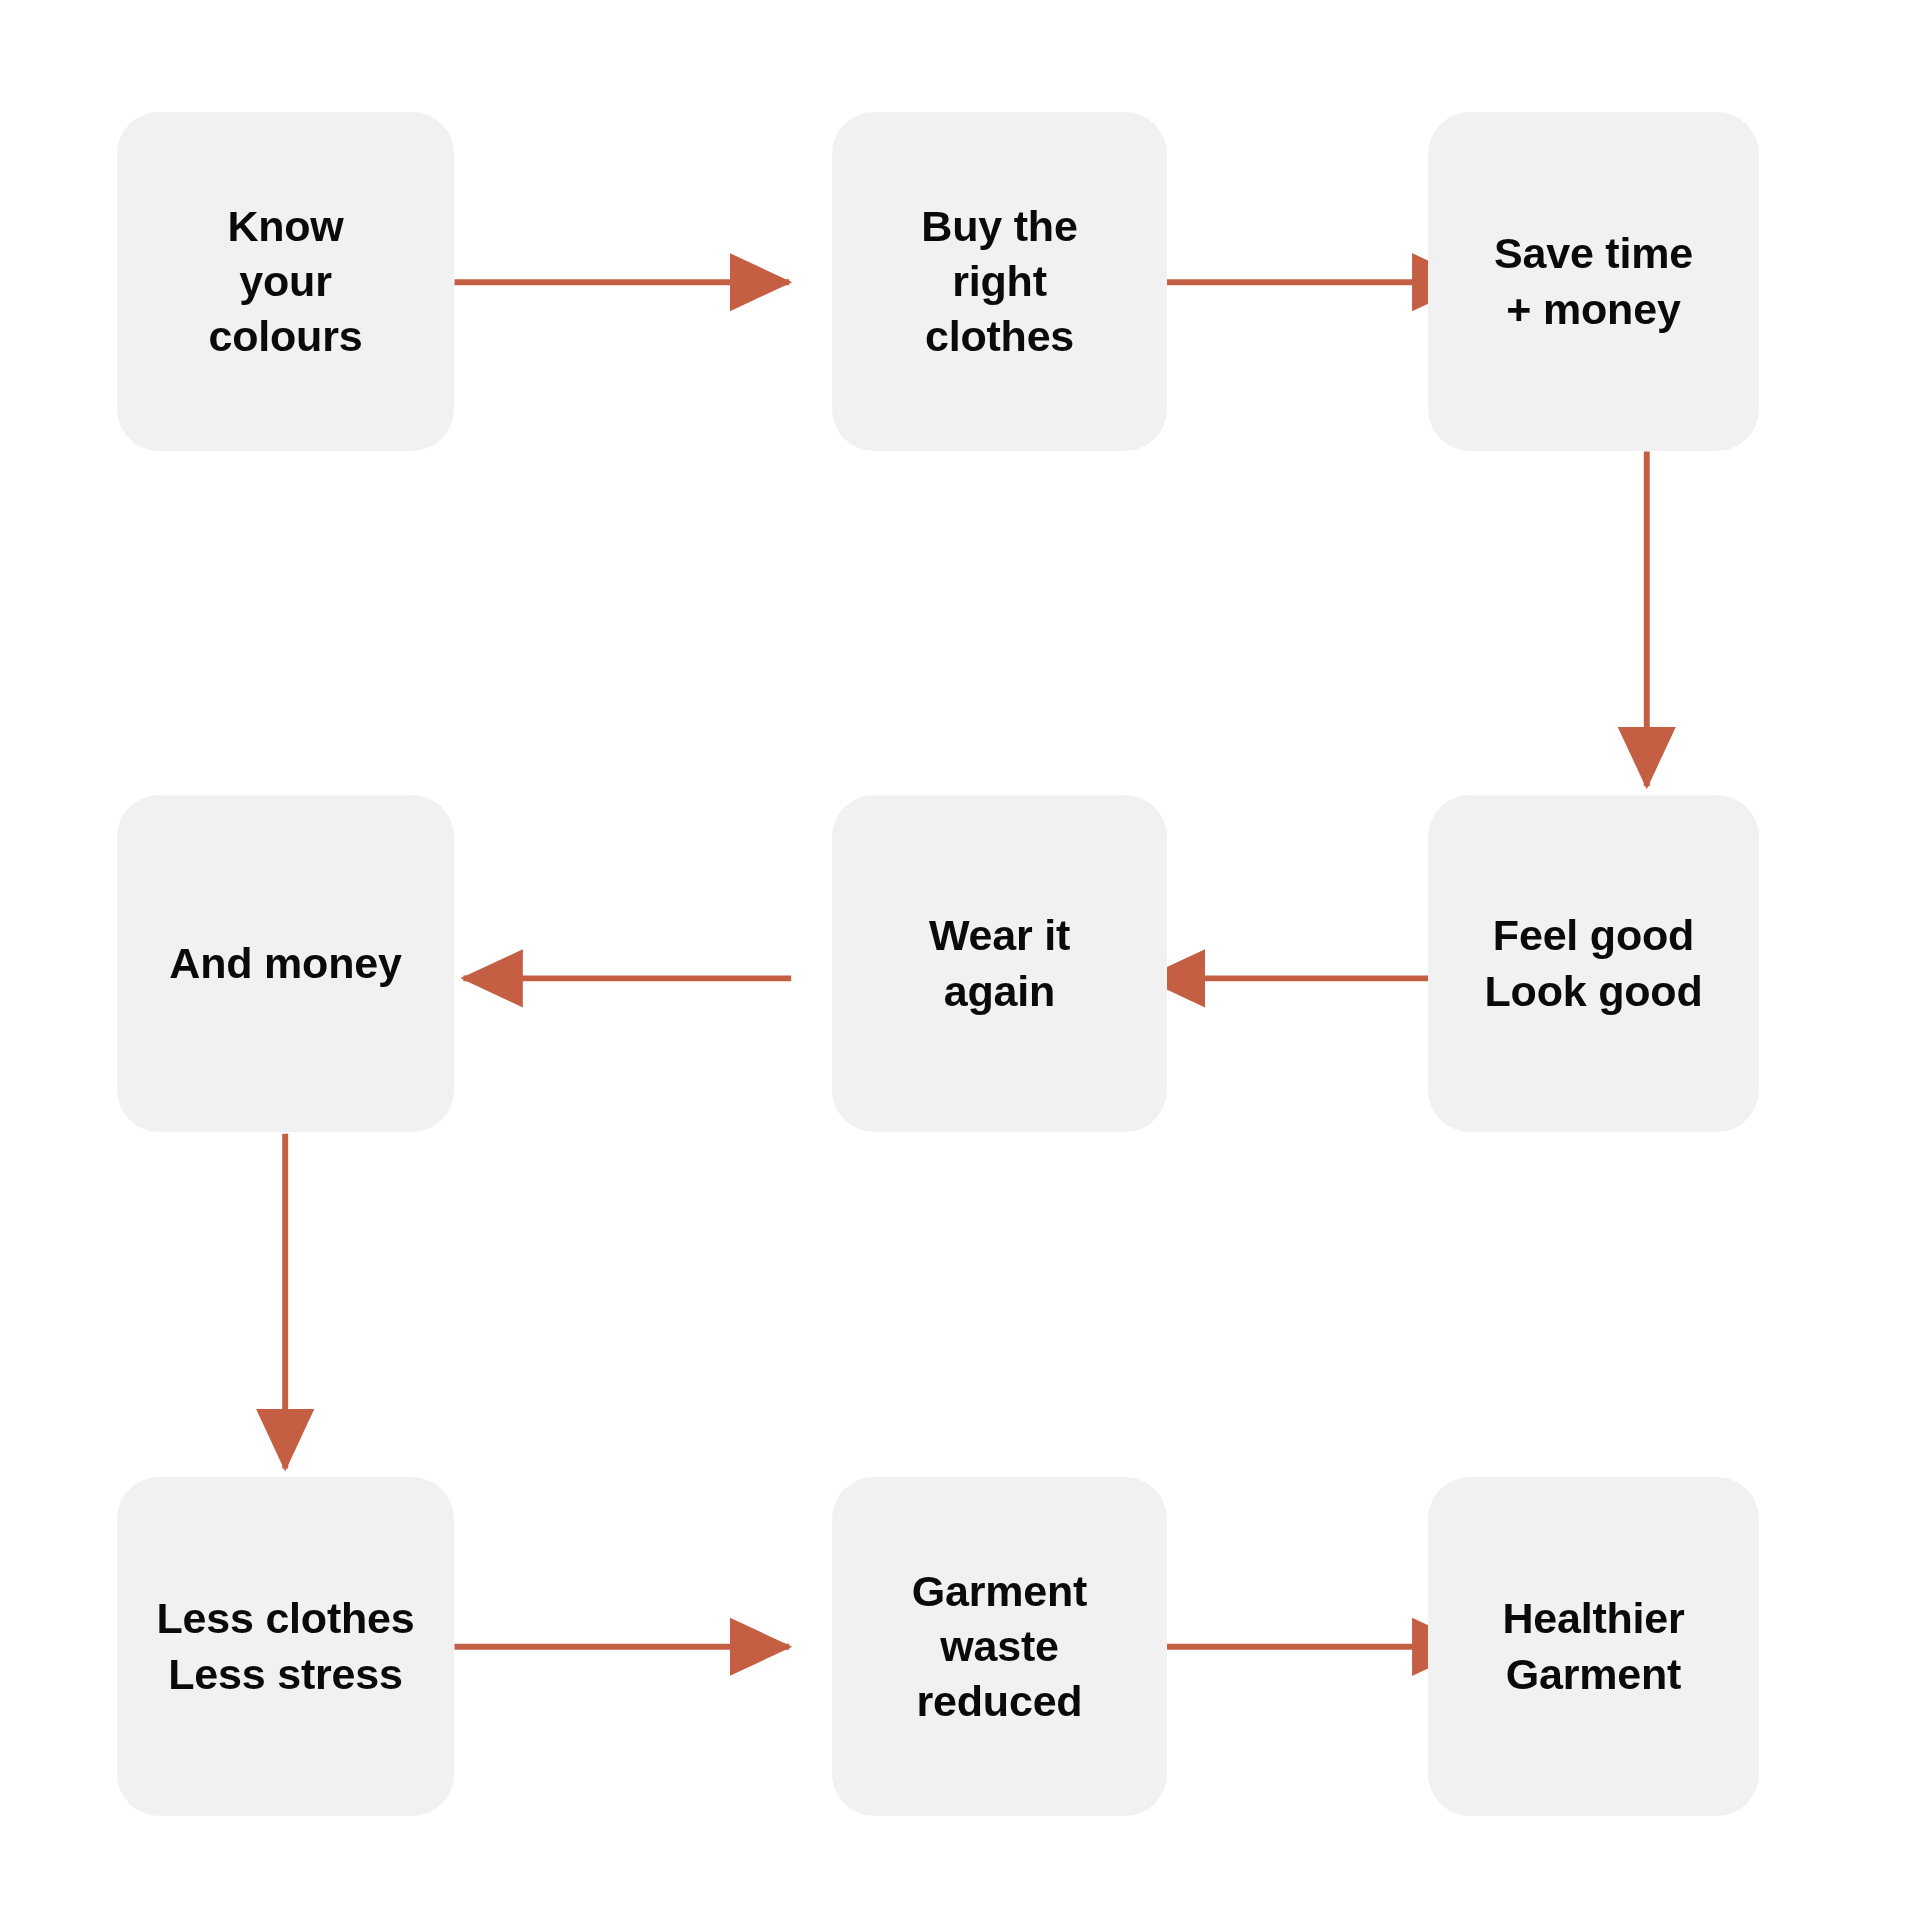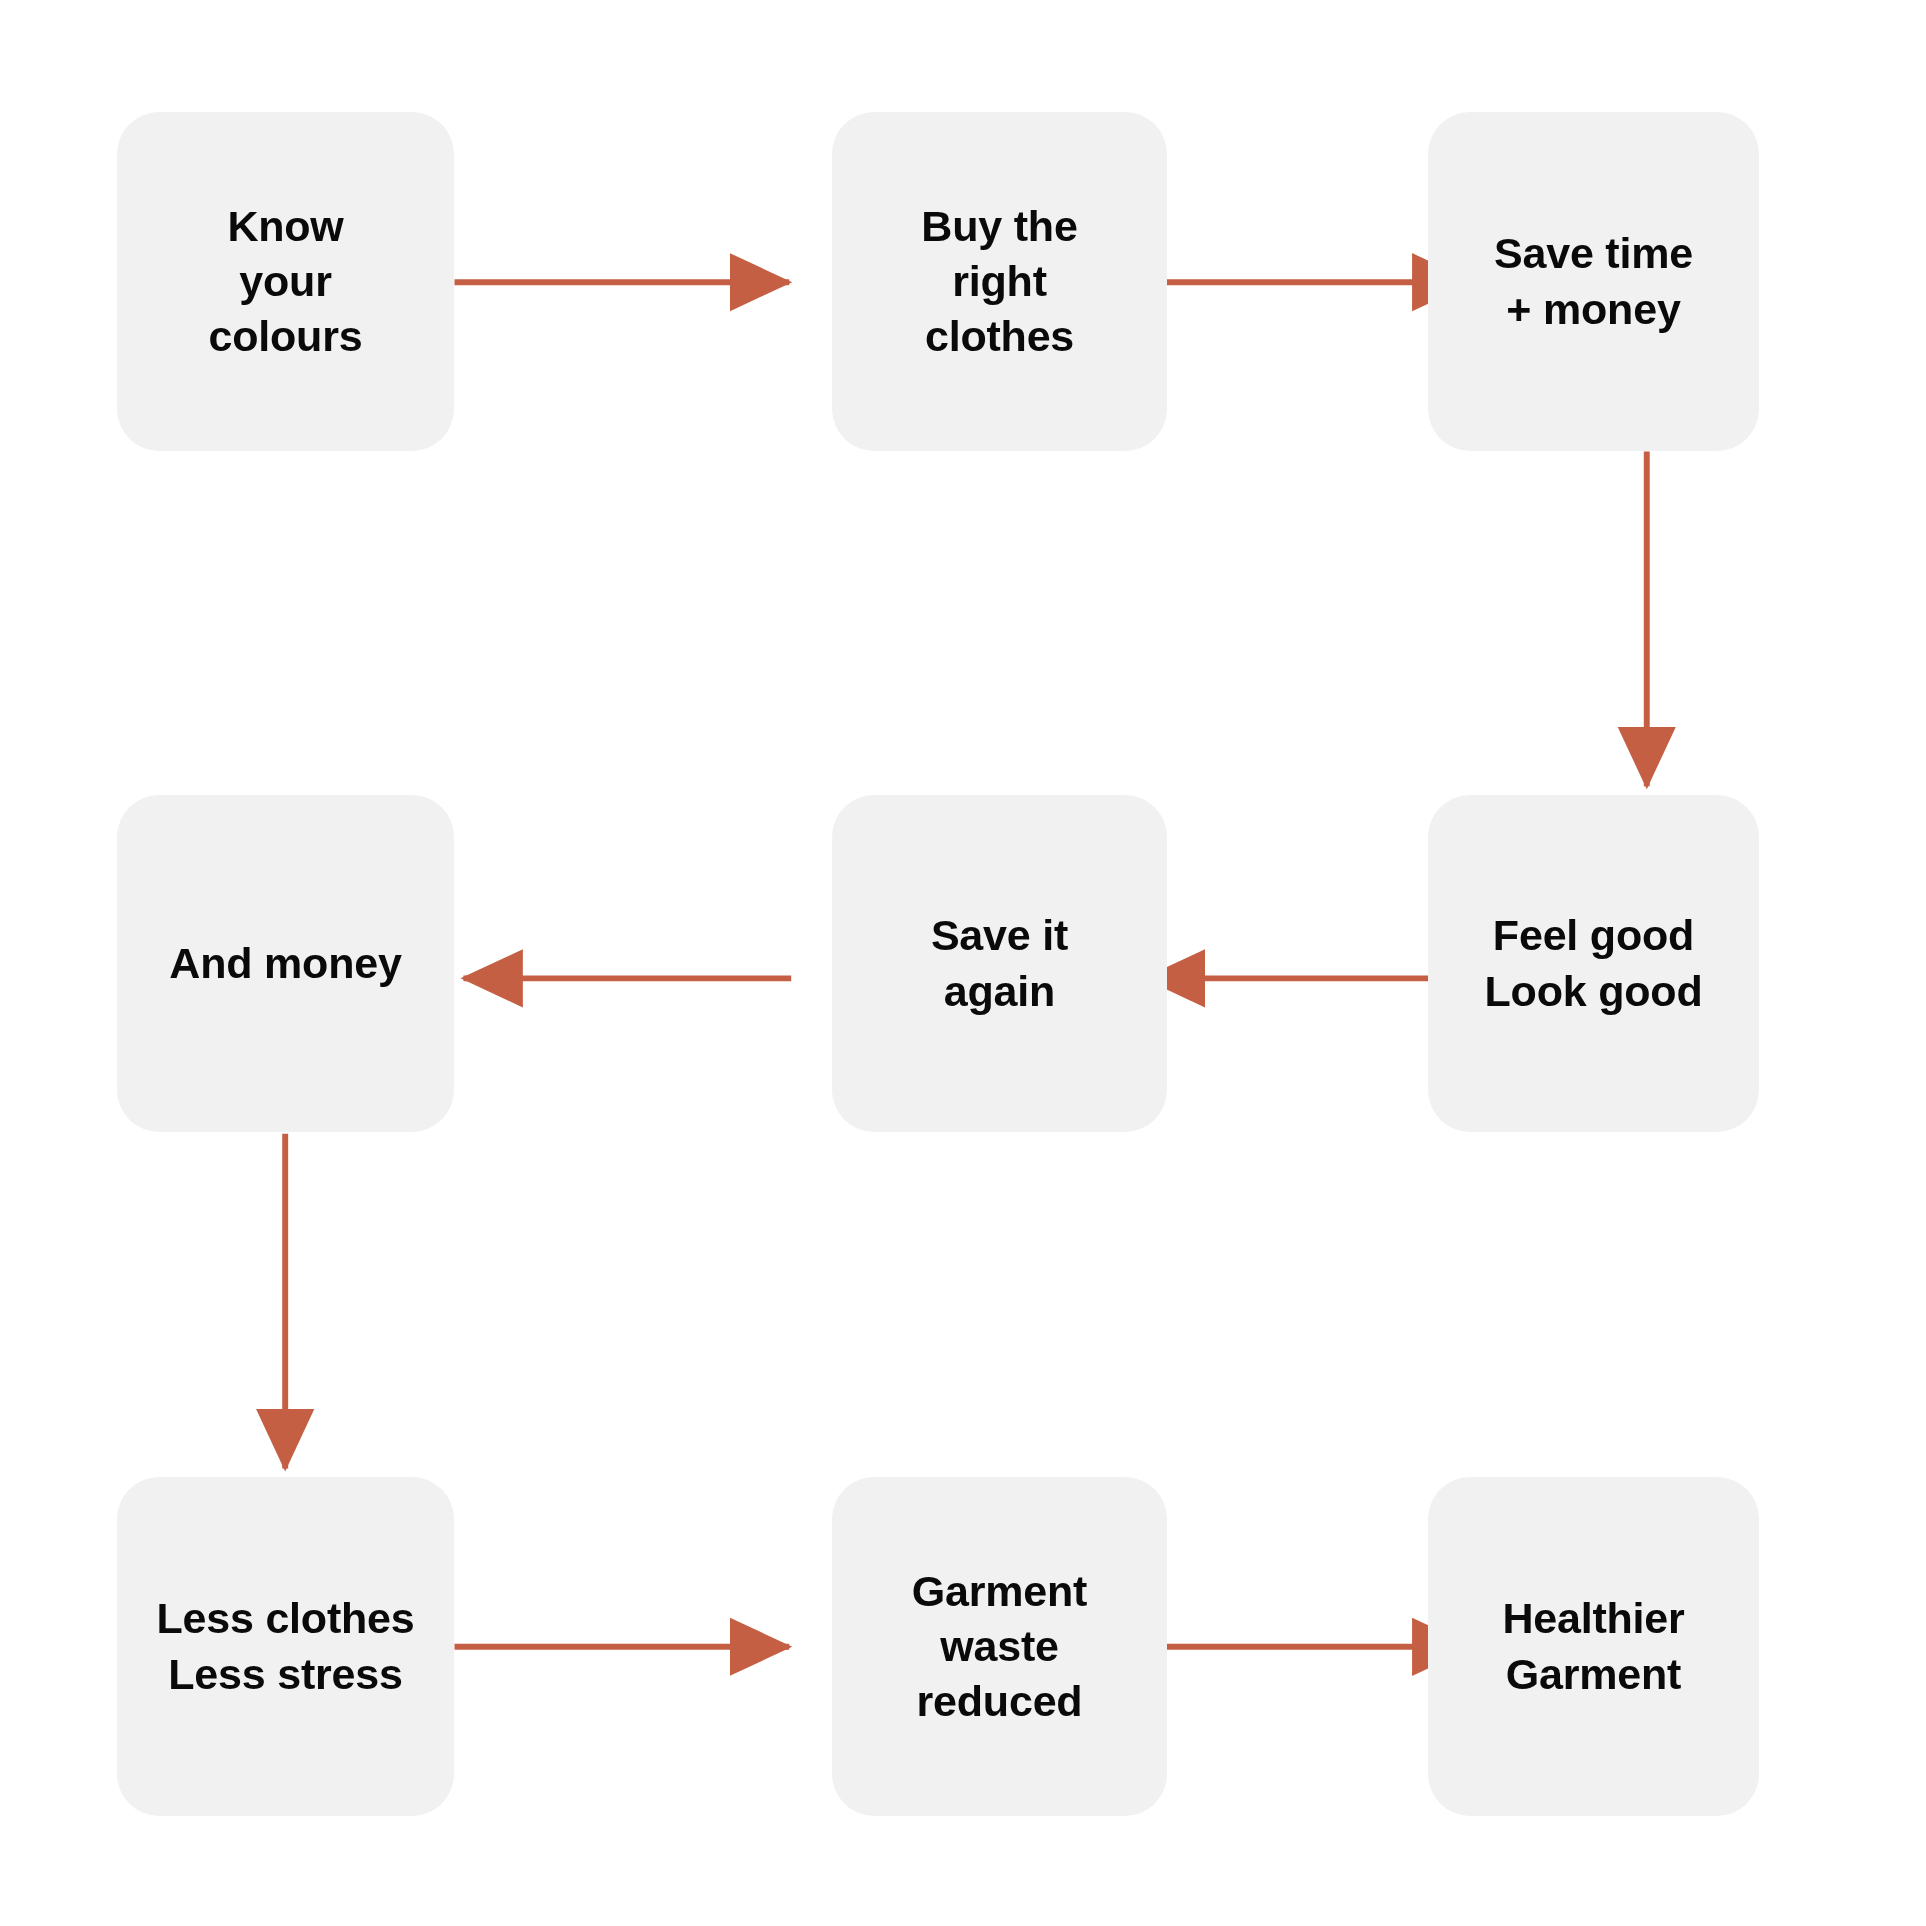--- a/index.html
+++ b/index.html
@@ -119,21 +119,21 @@
   <div class="node col-3 row-1">
     <span class="node-label">Save time
 + money</span>
   </div>
 
   <div class="node col-1 row-2">
     <span class="node-label">And money</span>
   </div>
 
   <div class="node col-2 row-2">
-    <span class="node-label">Save it
+    <span class="node-label">Wear it
 again</span>
   </div>
 
   <div class="node col-3 row-2">
     <span class="node-label">Feel good
 Look good</span>
   </div>
 
   <div class="node col-1 row-3">
     <span class="node-label">Less clothes

